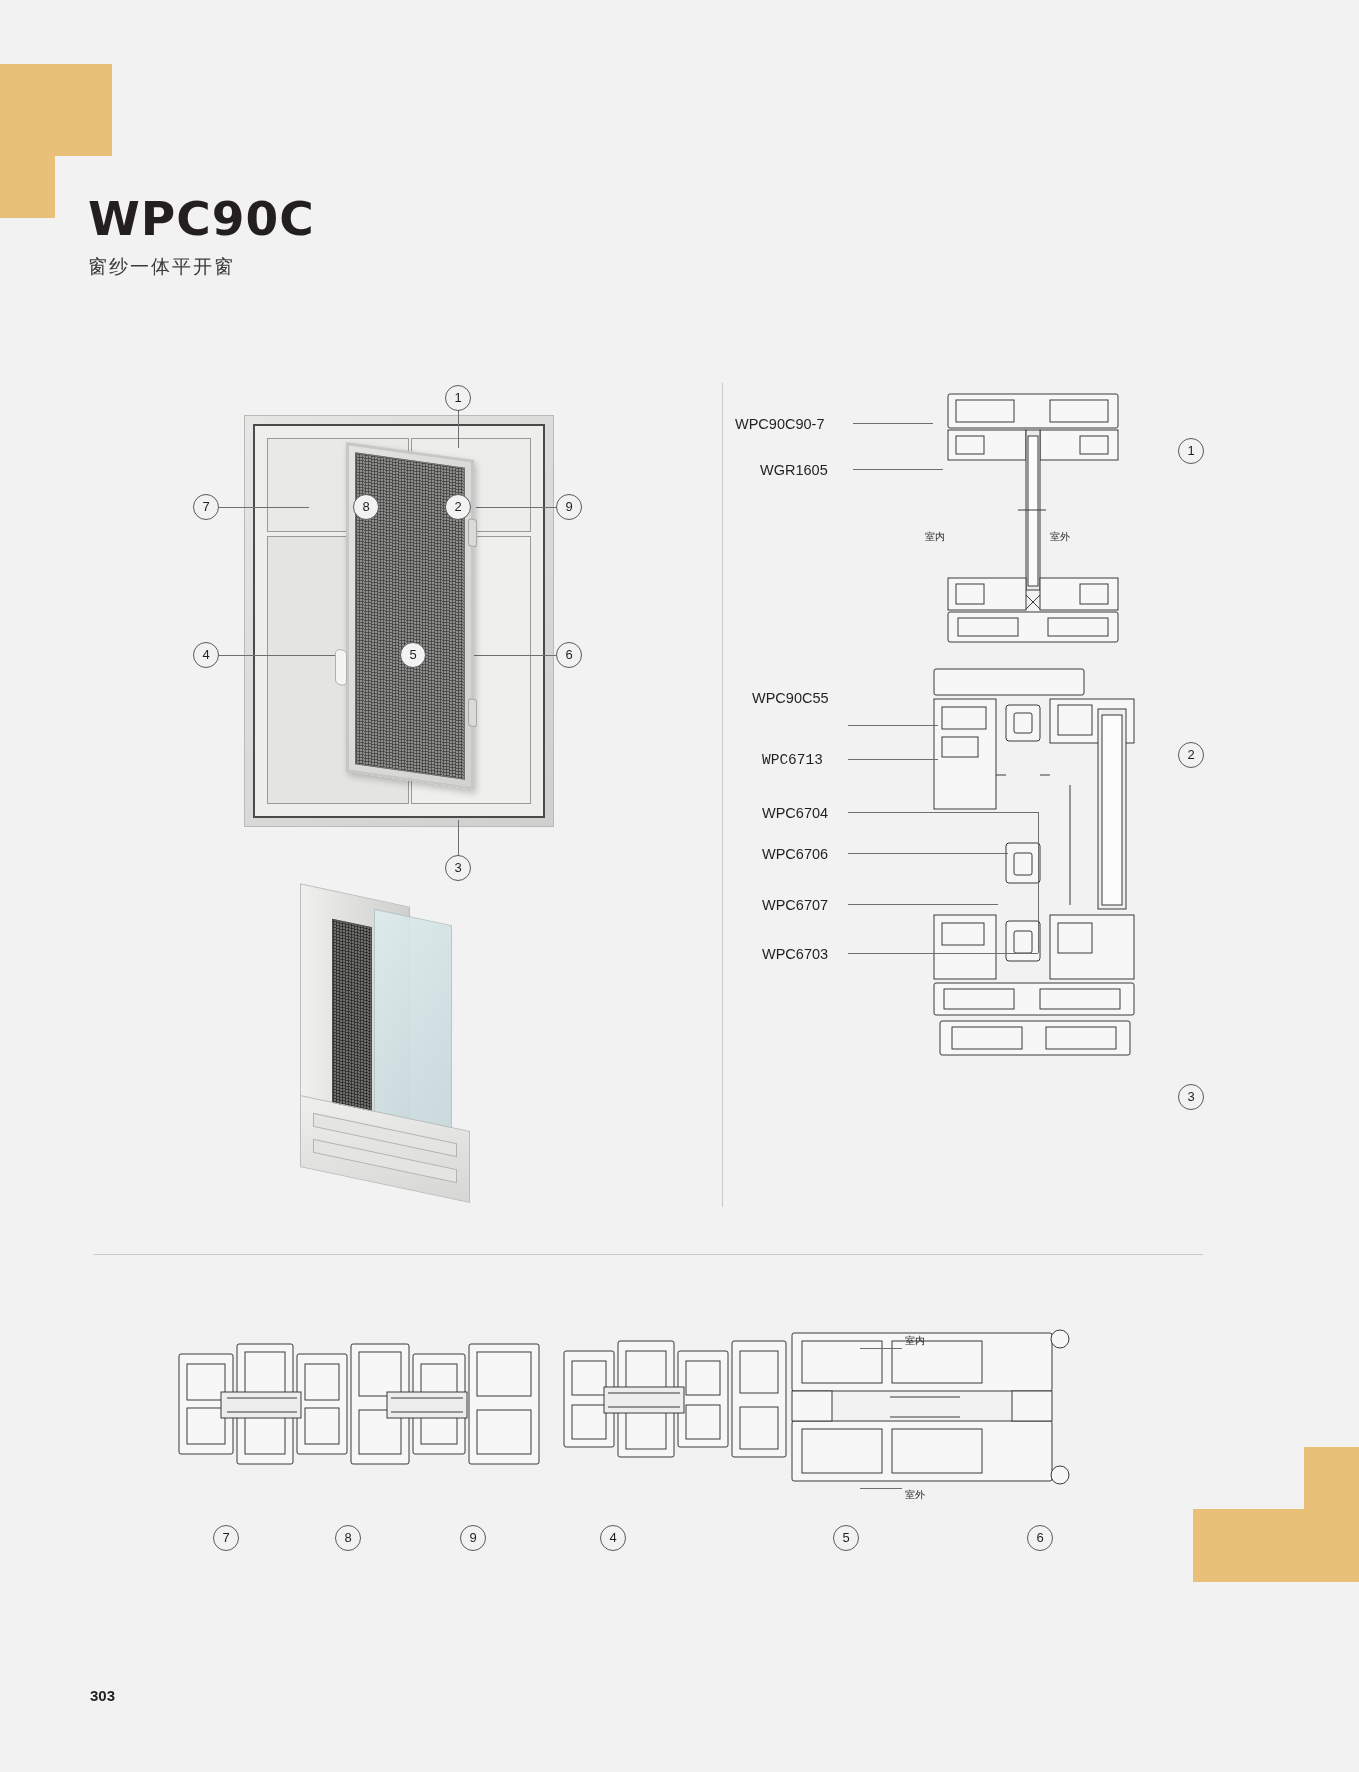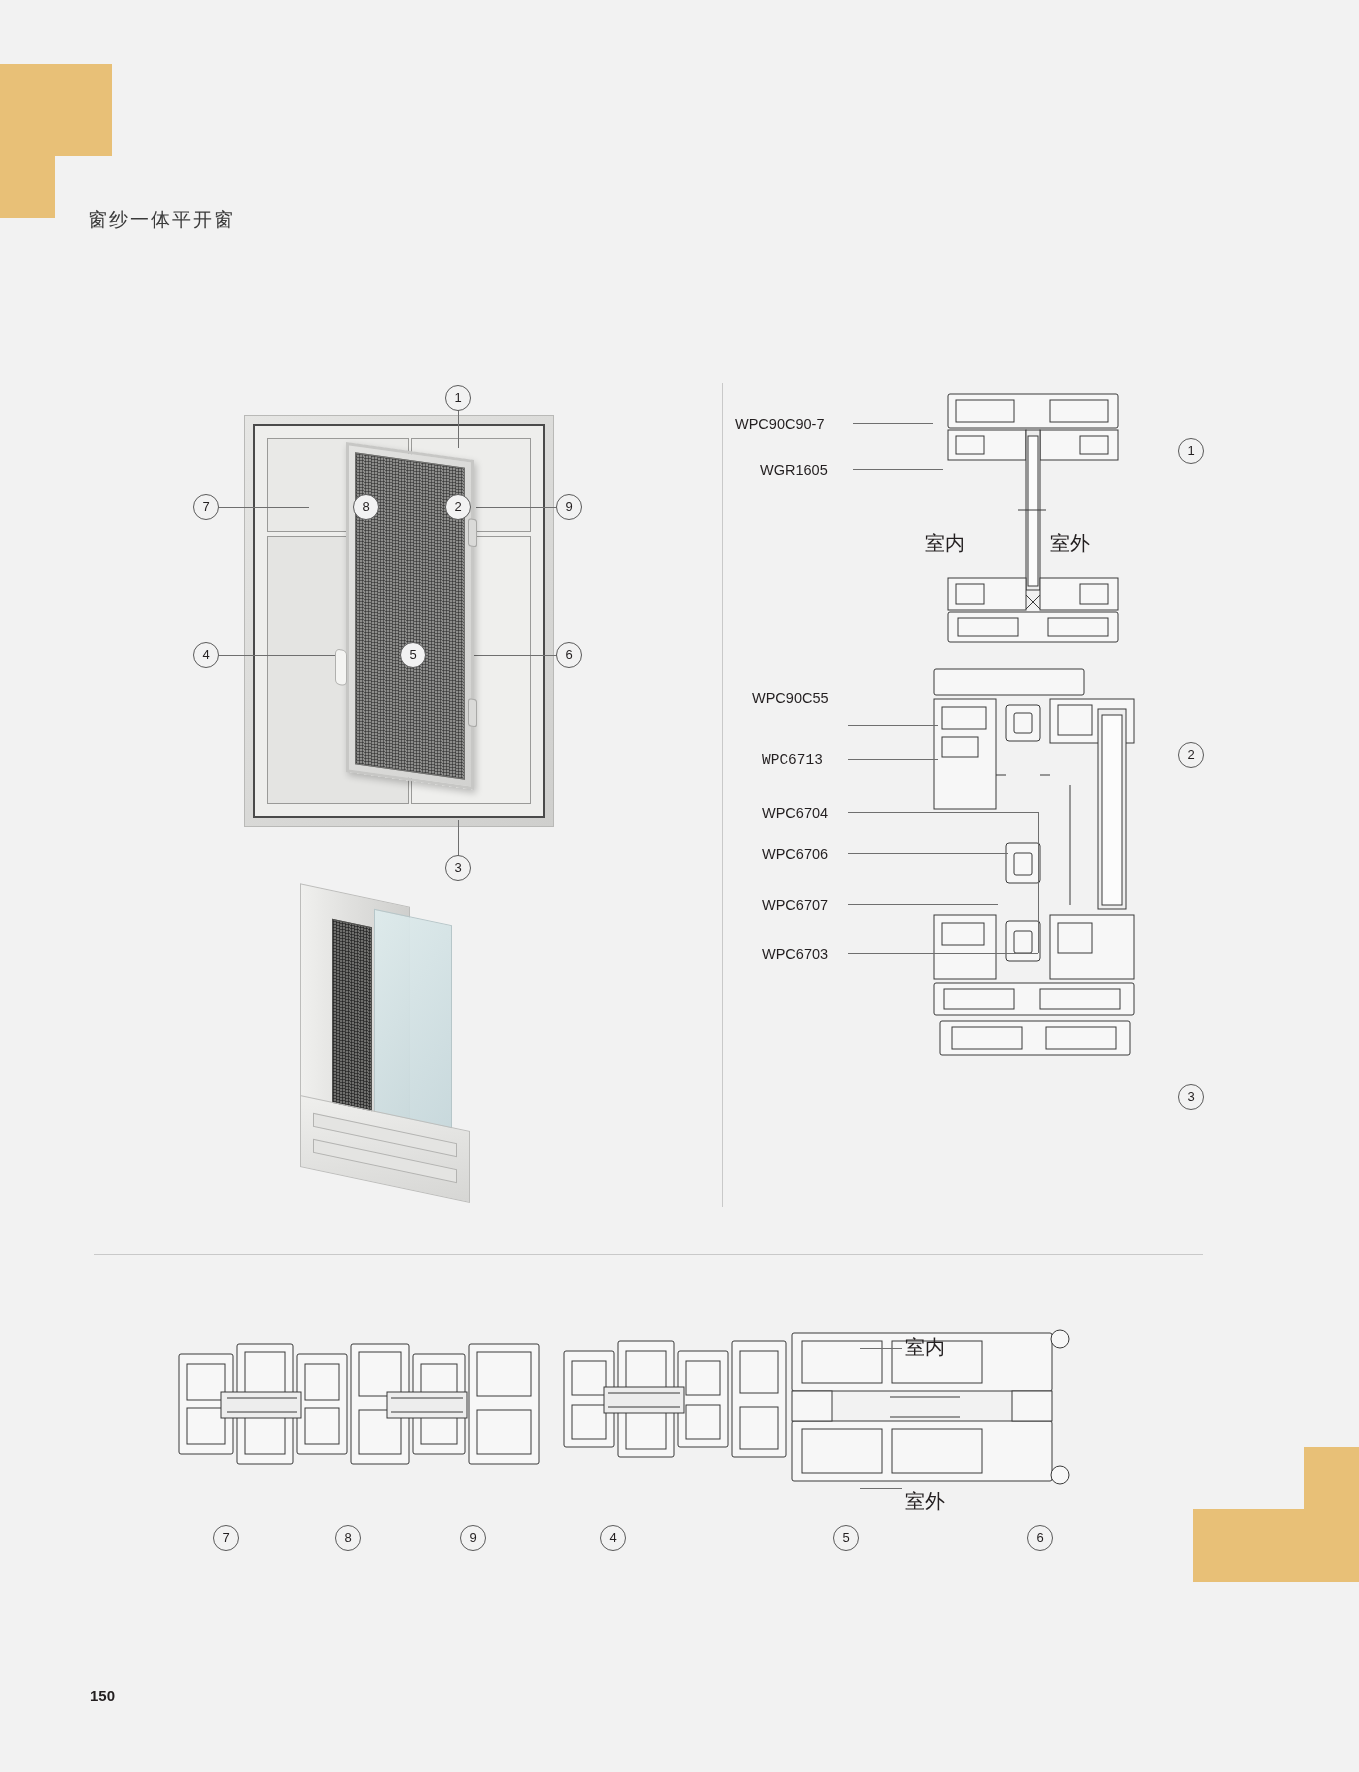--- a/index.html
+++ b/index.html
@@ -90,21 +90,21 @@
   }
   .lbl {
     position: absolute;
     font-size: 14.5px;
     color: #231f20;
     white-space: nowrap;
     z-index: 6;
   }
   .cn-lbl {
     position: absolute;
-    font-size: 20px;
+    font-size: 10px;
     color: #231f20;
     white-space: nowrap;
     z-index: 6;
   }
 
   
   .v-divider {
     position: absolute;
     left: 722px; top: 383px;
     width: 1px; height: 824px;
@@ -281,20 +281,21 @@
 </style>
 </head>
 <body>
 
 <div class="corner-tl-1"></div>
 <div class="corner-tl-2"></div>
 <div class="corner-br-1"></div>
 <div class="corner-br-2"></div>
 
 <div class="title-block">
+  <div class="main-title">WPC90C</div>
   <div class="sub-title">窗纱一体平开窗</div>
 </div>
 
 <div class="v-divider"></div>
 <div class="h-divider"></div>
 
 <div class="win-photo">
   <div class="win-outer"></div>
   <div class="win-inner-frame">
     <div class="win-top-left"></div>
@@ -505,13 +506,13 @@
 <div class="cn-lbl" style="left:905px; top:1488px;">室外</div>
 <div class="leader" style="left:860px; top:1488px; width:42px;"></div>
 
 <div class="callout" style="left:213px; top:1525px;">7</div>
 <div class="callout" style="left:335px; top:1525px;">8</div>
 <div class="callout" style="left:460px; top:1525px;">9</div>
 <div class="callout" style="left:600px; top:1525px;">4</div>
 <div class="callout" style="left:833px; top:1525px;">5</div>
 <div class="callout" style="left:1027px; top:1525px;">6</div>
 
-<div class="page-no">150</div>
+<div class="page-no">303</div>
 
 </body></html>

